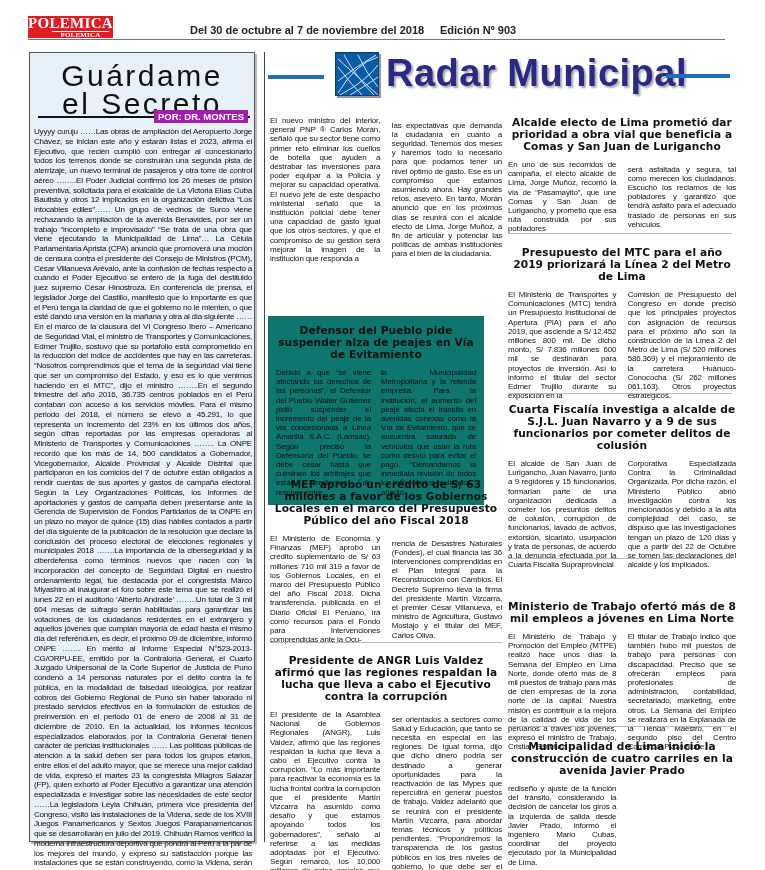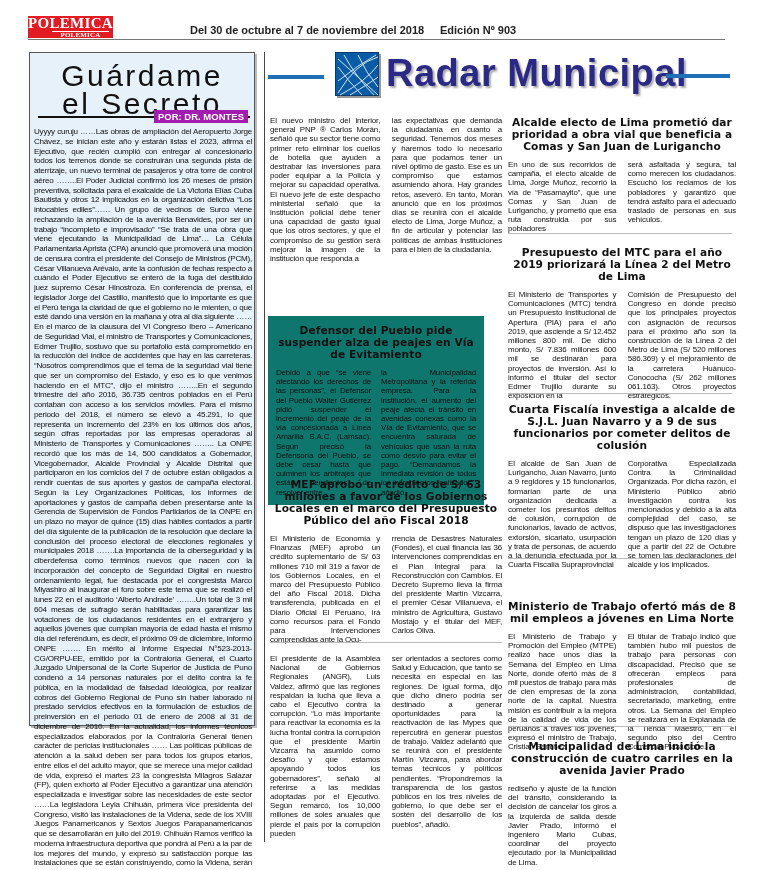--- a/index.html
+++ b/index.html
@@ -10,38 +10,38 @@
   .masthead { position: absolute; left: 28px; top: 16px; width: 697px; height: 24px; border-bottom: 1px solid #777; }
   .logo { position: absolute; left: 0; top: 0; width: 85px; height: 22px; background: #e31b23; color: #fff; text-align: center; font-family: "Liberation Serif", serif; font-weight: bold; }
   .logo .l1 { font-size: 15px; line-height: 15px; letter-spacing: 0.3px; }
   .logo .l2 { font-size: 7px; line-height: 7px; border-top: 1px solid #fff; margin: 0 4px 0 24px; letter-spacing: 0.2px; }
   .mh-text { position: absolute; top: 8px; font-size: 11px; font-weight: bold; color: #222; }
   .mh-page { left: 114px; margin-top: 48px; }
   .mh-date { left: 162px; }
   .mh-ed { left: 412px; }
 
   
-  .gs-box { position: absolute; left: 29px; top: 52px; width: 226px; height: 674px; background: #e7f1fa; border: 1px solid #555; box-shadow: 2px 2px 0 #bbb; }
+  .gs-box { position: absolute; left: 29px; top: 52px; width: 226px; height: 790px; background: #e7f1fa; border: 1px solid #555; box-shadow: 2px 2px 0 #bbb; }
   .gs-title { text-align: center; font-size: 30px; line-height: 28px; color: #111; letter-spacing: 2.5px; margin-top: 9px; font-family: "Liberation Sans", sans-serif; }
   .gs-rule { position: absolute; left: 8px; top: 63px; width: 212px; height: 2px; background: #111; }
   .gs-byline { position: absolute; right: 6px; top: 57px; background: #a21caf; color: #fff; font-size: 9.5px; font-weight: bold; padding: 1px 4px; }
   .gs-body { position: absolute; left: 4px; top: 74px; width: 218px; font-size: 8.1px; line-height: 9.75px; text-align: justify; letter-spacing: -0.25px; color: #111; }
 
   .col-divider { position: absolute; left: 264px; top: 52px; width: 1px; height: 790px; background: #444; }
 
   
   .sec-line-l { position: absolute; left: 268px; top: 75px; width: 56px; height: 4px; background: #1e6fb5; }
   .sec-icon { position: absolute; left: 335px; top: 52px; width: 44px; height: 44px; background: #0a5ba5; border: 1px solid #0a3b6e; box-shadow: 2px 2px 0 #999; }
   .sec-title { position: absolute; left: 386px; top: 52px; font-size: 38px; font-weight: bold; color: #2a2a86; font-family: "Liberation Sans", sans-serif; letter-spacing: 0.5px; text-shadow: 2px 2px 2px #aaa; }
   .sec-line-r { position: absolute; left: 666px; top: 74px; width: 64px; height: 4px; background: #1e6fb5; }
 
   
   .art { position: absolute; }
   .art h2 { font-size: 10.6px; line-height: 12px; font-weight: bold; text-align: center; color: #111; font-family: "DejaVu Sans", sans-serif; margin-bottom: 8px; letter-spacing: 0.1px; }
-  .art .cols { display: flex; justify-content: space-between; }
+  .art .cols { display: flex; justify-content: space-between; align-items: center; }
   .art .cols p { width: 47.5%; font-size: 7.95px; line-height: 9.2px; text-align: justify; color: #111; letter-spacing: -0.15px; }
 
   .a1 { left: 270px; top: 116px; width: 232px; }
   .a2 { left: 268px; top: 316px; width: 216px; background: #0f766e; padding: 8px 8px 8px 8px; }
   .a3 { left: 270px; top: 478px; width: 232px; }
   .a4 { left: 270px; top: 654px; width: 232px; }
   .hr-mid { position: absolute; left: 270px; top: 642px; width: 232px; height: 1px; background: #bbb; }
 
   .a5 { left: 508px; top: 116px; width: 228px; }
   .hr-r1 { position: absolute; left: 508px; top: 233px; width: 224px; height: 1px; background: #bbb; }
@@ -115,20 +115,21 @@
   <h2>MEF aprobó un crédito de S/ 63 millones a favor de los Gobiernos Locales en el marco del Presupuesto Público del año Fiscal 2018</h2>
   <div class="cols">
     <p>El Ministerio de Economía y Finanzas (MEF) aprobó un crédito suplementario de S/ 63 millones 710 mil 319 a favor de los Gobiernos Locales, en el marco del Presupuesto Público del año Fiscal 2018. Dicha transferencia, publicada en el Diario Oficial El Peruano, irá como recursos para el Fondo para Intervenciones comprendidas ante la Ocu-</p>
     <p>rrencia de Desastres Naturales (Fondes), el cual financia las 36 intervenciones comprendidas en el Plan Integral para la Reconstrucción con Cambios. El Decreto Supremo lleva la firma del presidente Martín Vizcarra, el premier César Villanueva, el ministro de Agricultura, Gustavo Mostajo y el titular del MEF, Carlos Oliva.</p>
   </div>
 </article>
 
 <div class="hr-mid"></div>
 
 <article class="art a4">
+  <h2>Presidente de ANGR Luis Valdez afirmó que las regiones respaldan la lucha que lleva a cabo el Ejecutivo contra la corrupción</h2>
   <div class="cols">
     <p>El presidente de la Asamblea Nacional de Gobiernos Regionales (ANGR), Luis Valdez, afirmó que las regiones respaldan la lucha que lleva a cabo el Ejecutivo contra la corrupción. “Lo más importante para reactivar la economía es la lucha frontal contra la corrupción que el presidente Martín Vizcarra ha asumido como desafío y que estamos apoyando todos los gobernadores”, señaló al referirse a las medidas adoptadas por el Ejecutivo. Según remarcó, los 10,000 millones de soles anuales que pierde el país por la corrupción pueden</p>
     <p>ser orientados a sectores como Salud y Educación, que tanto se necesita en especial en las regiones. De igual forma, dijo que dicho dinero podría ser destinado a generar oportunidades para la reactivación de las Mypes que repercutirá en generar puestos de trabajo. Valdez adelantó que se reunirá con el presidente Martín Vizcarra, para abordar temas técnicos y políticos pendientes. “Propondremos la transparencia de los gastos públicos en los tres niveles de gobierno, lo que debe ser el sostén del desarrollo de los pueblos”, añadió.</p>
   </div>
 </article>
 
 <article class="art a5">
   <h2>Alcalde electo de Lima prometió dar prioridad a obra vial que beneficia a Comas y San Juan de Lurigancho</h2>
   <div class="cols">
     <p>En uno de sus recorridos de campaña, el electo alcalde de Lima, Jorge Muñoz, recorrió la vía de “Pasamayito”, que une Comas y San Juan de Lurigancho, y prometió que esa ruta construida por sus pobladores</p>

